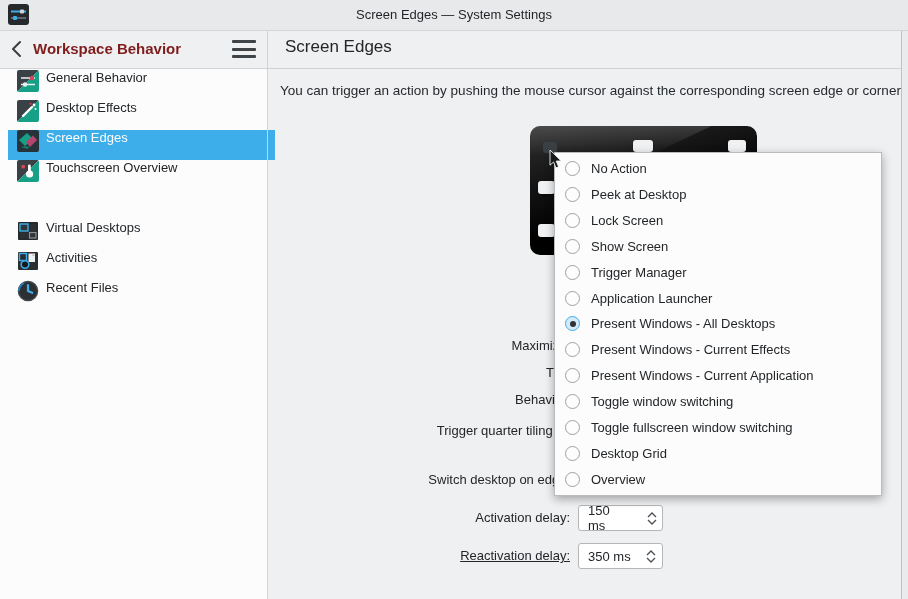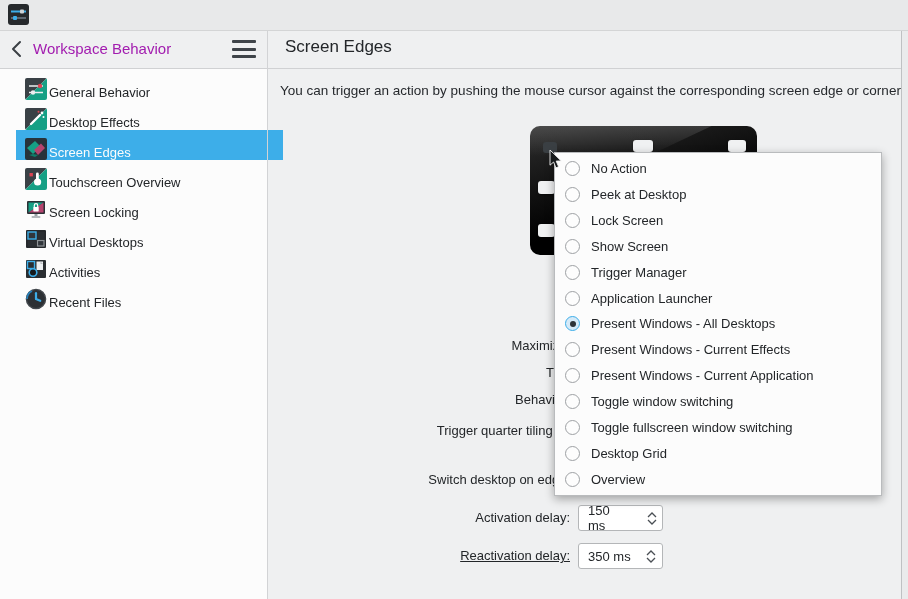--- a/index.html
+++ b/index.html
@@ -9,29 +9,29 @@
   .abs{position:absolute;}
 
   
   .titlebar{left:0;top:0;width:908px;height:30px;background:#e8e9ea;border-bottom:1px solid #d4d5d6;z-index:30;}
   .app-icon{left:8px;top:4px;width:21px;height:21px;background:#26292c;border-radius:3px;z-index:31;}
   .win-title{left:0;top:0;width:908px;height:30px;line-height:30px;text-align:center;font-size:13px;color:#1f2226;z-index:30;}
 
   
   .headerrow{left:0;top:31px;width:908px;height:37px;background:#eff0f1;border-bottom:1px solid #d0d1d3;z-index:25;}
   .back-btn{left:7px;top:38px;width:22px;height:22px;z-index:26;cursor:default;}
-  .nav-title{left:33px;top:40px;font-size:15px;font-weight:400;color:#a21caf;z-index:26;white-space:nowrap;}
+  .nav-title{left:33px;top:40px;font-size:15px;font-weight:700;color:#7f1d1d;z-index:26;white-space:nowrap;}
   .hamburger{left:232px;top:40px;width:26px;height:19px;z-index:26;}
   .hamburger i{display:block;width:24px;height:3px;background:#3f4449;border-radius:1px;margin:0 0 4.5px 0;}
   .main-title{left:285px;top:37px;font-size:17px;font-weight:500;color:#232629;z-index:26;white-space:nowrap;}
 
   
   .sidebar{left:0;top:68px;width:267px;height:531px;background:#fcfcfc;z-index:20;}
   .v-sep{left:267px;top:31px;width:1px;height:568px;background:#d2d3d5;z-index:27;}
-  .side-item{position:absolute;left:16px;width:267px;height:30px;display:flex;align-items:flex-end;gap:2px;padding-left:9px;box-sizing:border-box;}
+  .side-item{position:absolute;left:8px;width:267px;height:30px;display:flex;align-items:flex-start;gap:7px;padding-left:9px;box-sizing:border-box;}
   .side-item .lbl{font-size:13px;color:#232629;white-space:nowrap;}
   .side-item.selected{background:#3daee9;}
   .side-item.selected .lbl{color:#fcfcfc;}
   .icon22{width:22px;height:22px;flex:none;border-radius:2px;}
 
   
   .desc{left:280px;top:83px;font-size:13.5px;color:#26292d;white-space:nowrap;z-index:5;}
 
   
   .monitor{left:530px;top:126px;width:227px;height:129px;background:linear-gradient(165deg,#2e2e2e 0%,#101010 38%,#000 62%);border-radius:10px;z-index:6;}
@@ -91,20 +91,21 @@
   <div class="abs titlebar"></div>
   <div class="abs app-icon">
     <svg width="21" height="21" viewBox="0 0 21 21">
       <line x1="3" y1="7.5" x2="18" y2="7.5" stroke="#3daee9" stroke-width="2"></line>
       <rect x="12" y="5.5" width="4" height="4" rx="1" fill="#cfd3d6"></rect>
       <line x1="3" y1="14" x2="18" y2="14" stroke="#5d6warm770" stroke-width="2" opacity="0"></line>
       <line x1="3" y1="14" x2="18" y2="14" stroke="#5d6770" stroke-width="2"></line>
       <rect x="5" y="12" width="4" height="4" rx="1" fill="#3daee9"></rect>
     </svg>
   </div>
+  <div class="abs win-title">Screen Edges — System Settings</div>
 
   <div class="abs headerrow"></div>
   <div class="abs back-btn">
     <svg width="22" height="22" viewBox="0 0 22 22">
       <polyline points="13,4 6,11 13,18" fill="none" stroke="#3b4045" stroke-width="2" stroke-linecap="round" stroke-linejoin="round"></polyline>
     </svg>
   </div>
   <div class="abs nav-title">Workspace Behavior</div>
   <div class="abs hamburger">
       <i></i>
@@ -147,32 +148,20 @@
     </div>
     <div class="side-item" style="top:92px">
       <svg class="icon22" viewBox="0 0 22 22">
         <polygon points="0,0 22,0 0,22" fill="#3a4146"></polygon>
           <polygon points="22,0 22,22 0,22" fill="#16a085"></polygon>
         <rect x="11" y="4.5" width="2.8" height="9" rx="1.4" fill="#fff"></rect>
         <circle cx="12.6" cy="14" r="3.6" fill="#fff"></circle>
         <rect x="4.5" y="5" width="3.4" height="3.4" fill="#da4453"></rect>
       </svg>
       <span class="lbl">Touchscreen Overview</span>
-    </div>
-    <div class="side-item" style="top:122px">
-      <svg class="icon22" viewBox="0 0 22 22">
-        <rect x="2" y="3" width="18" height="13" rx="1" fill="#2c3136"></rect>
-        <polygon points="3.5,4.5 18.5,4.5 3.5,14.5" fill="#16a085"></polygon>
-        <polygon points="18.5,4.5 18.5,14.5 3.5,14.5" fill="#b5446f"></polygon>
-        <path d="M9.3,9 v-1.6 a1.7,1.7 0 0 1 3.4,0 V9" fill="none" stroke="#fff" stroke-width="1.2"></path>
-        <rect x="8.3" y="9" width="5.4" height="4.4" rx="0.6" fill="#fff"></rect>
-        <rect x="9.5" y="16" width="3" height="2" fill="#9aa0a5"></rect>
-        <rect x="6.5" y="18.2" width="9" height="1.6" rx="0.8" fill="#9aa0a5"></rect>
-      </svg>
-      <span class="lbl">Screen Locking</span>
     </div>
     <div class="side-item" style="top:152px">
       <svg class="icon22" viewBox="0 0 22 22">
         <rect x="1" y="2" width="20" height="18" rx="1" fill="#26292c"></rect>
         <rect x="3" y="4" width="8" height="7" fill="#31363b" stroke="#3daee9" stroke-width="1.4"></rect>
         <rect x="12.5" y="4" width="7" height="7" fill="#2b2f33"></rect>
         <rect x="3" y="12.5" width="8" height="6" fill="#2b2f33"></rect>
         <rect x="12.5" y="12.5" width="6.5" height="5.5" fill="#31363b" stroke="#8e9396" stroke-width="1.2"></rect>
       </svg>
       <span class="lbl">Virtual Desktops</span>

